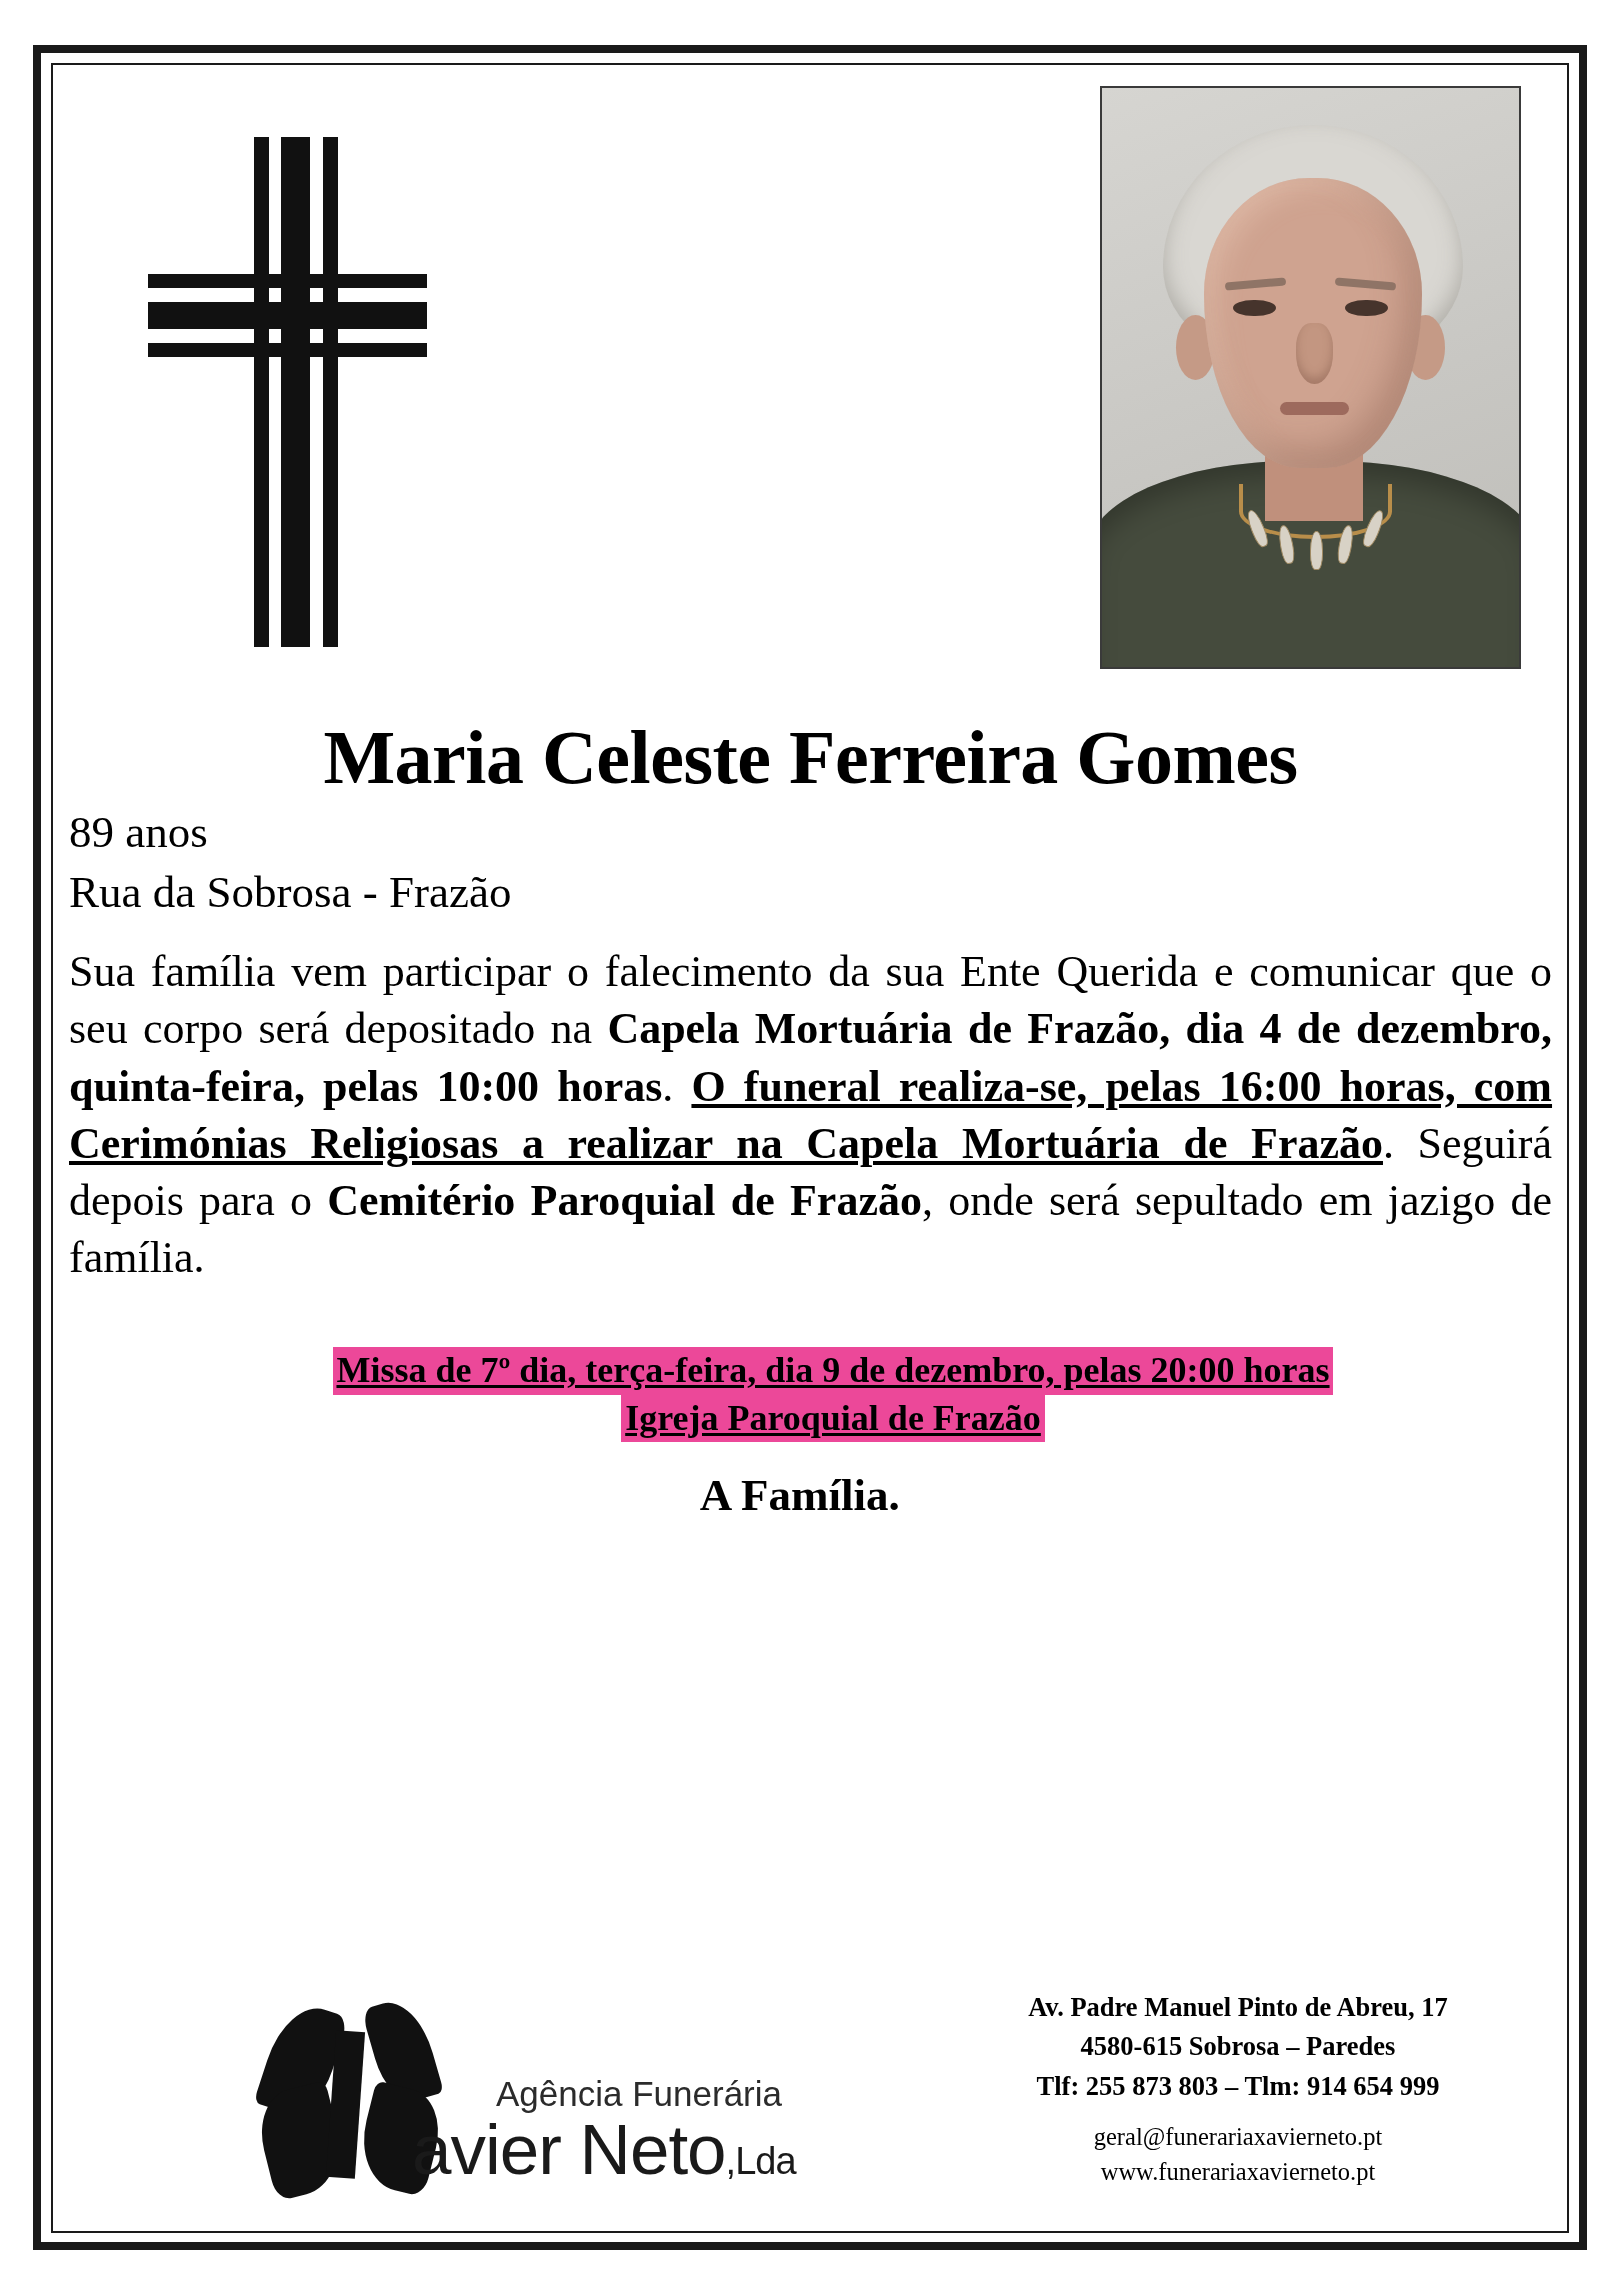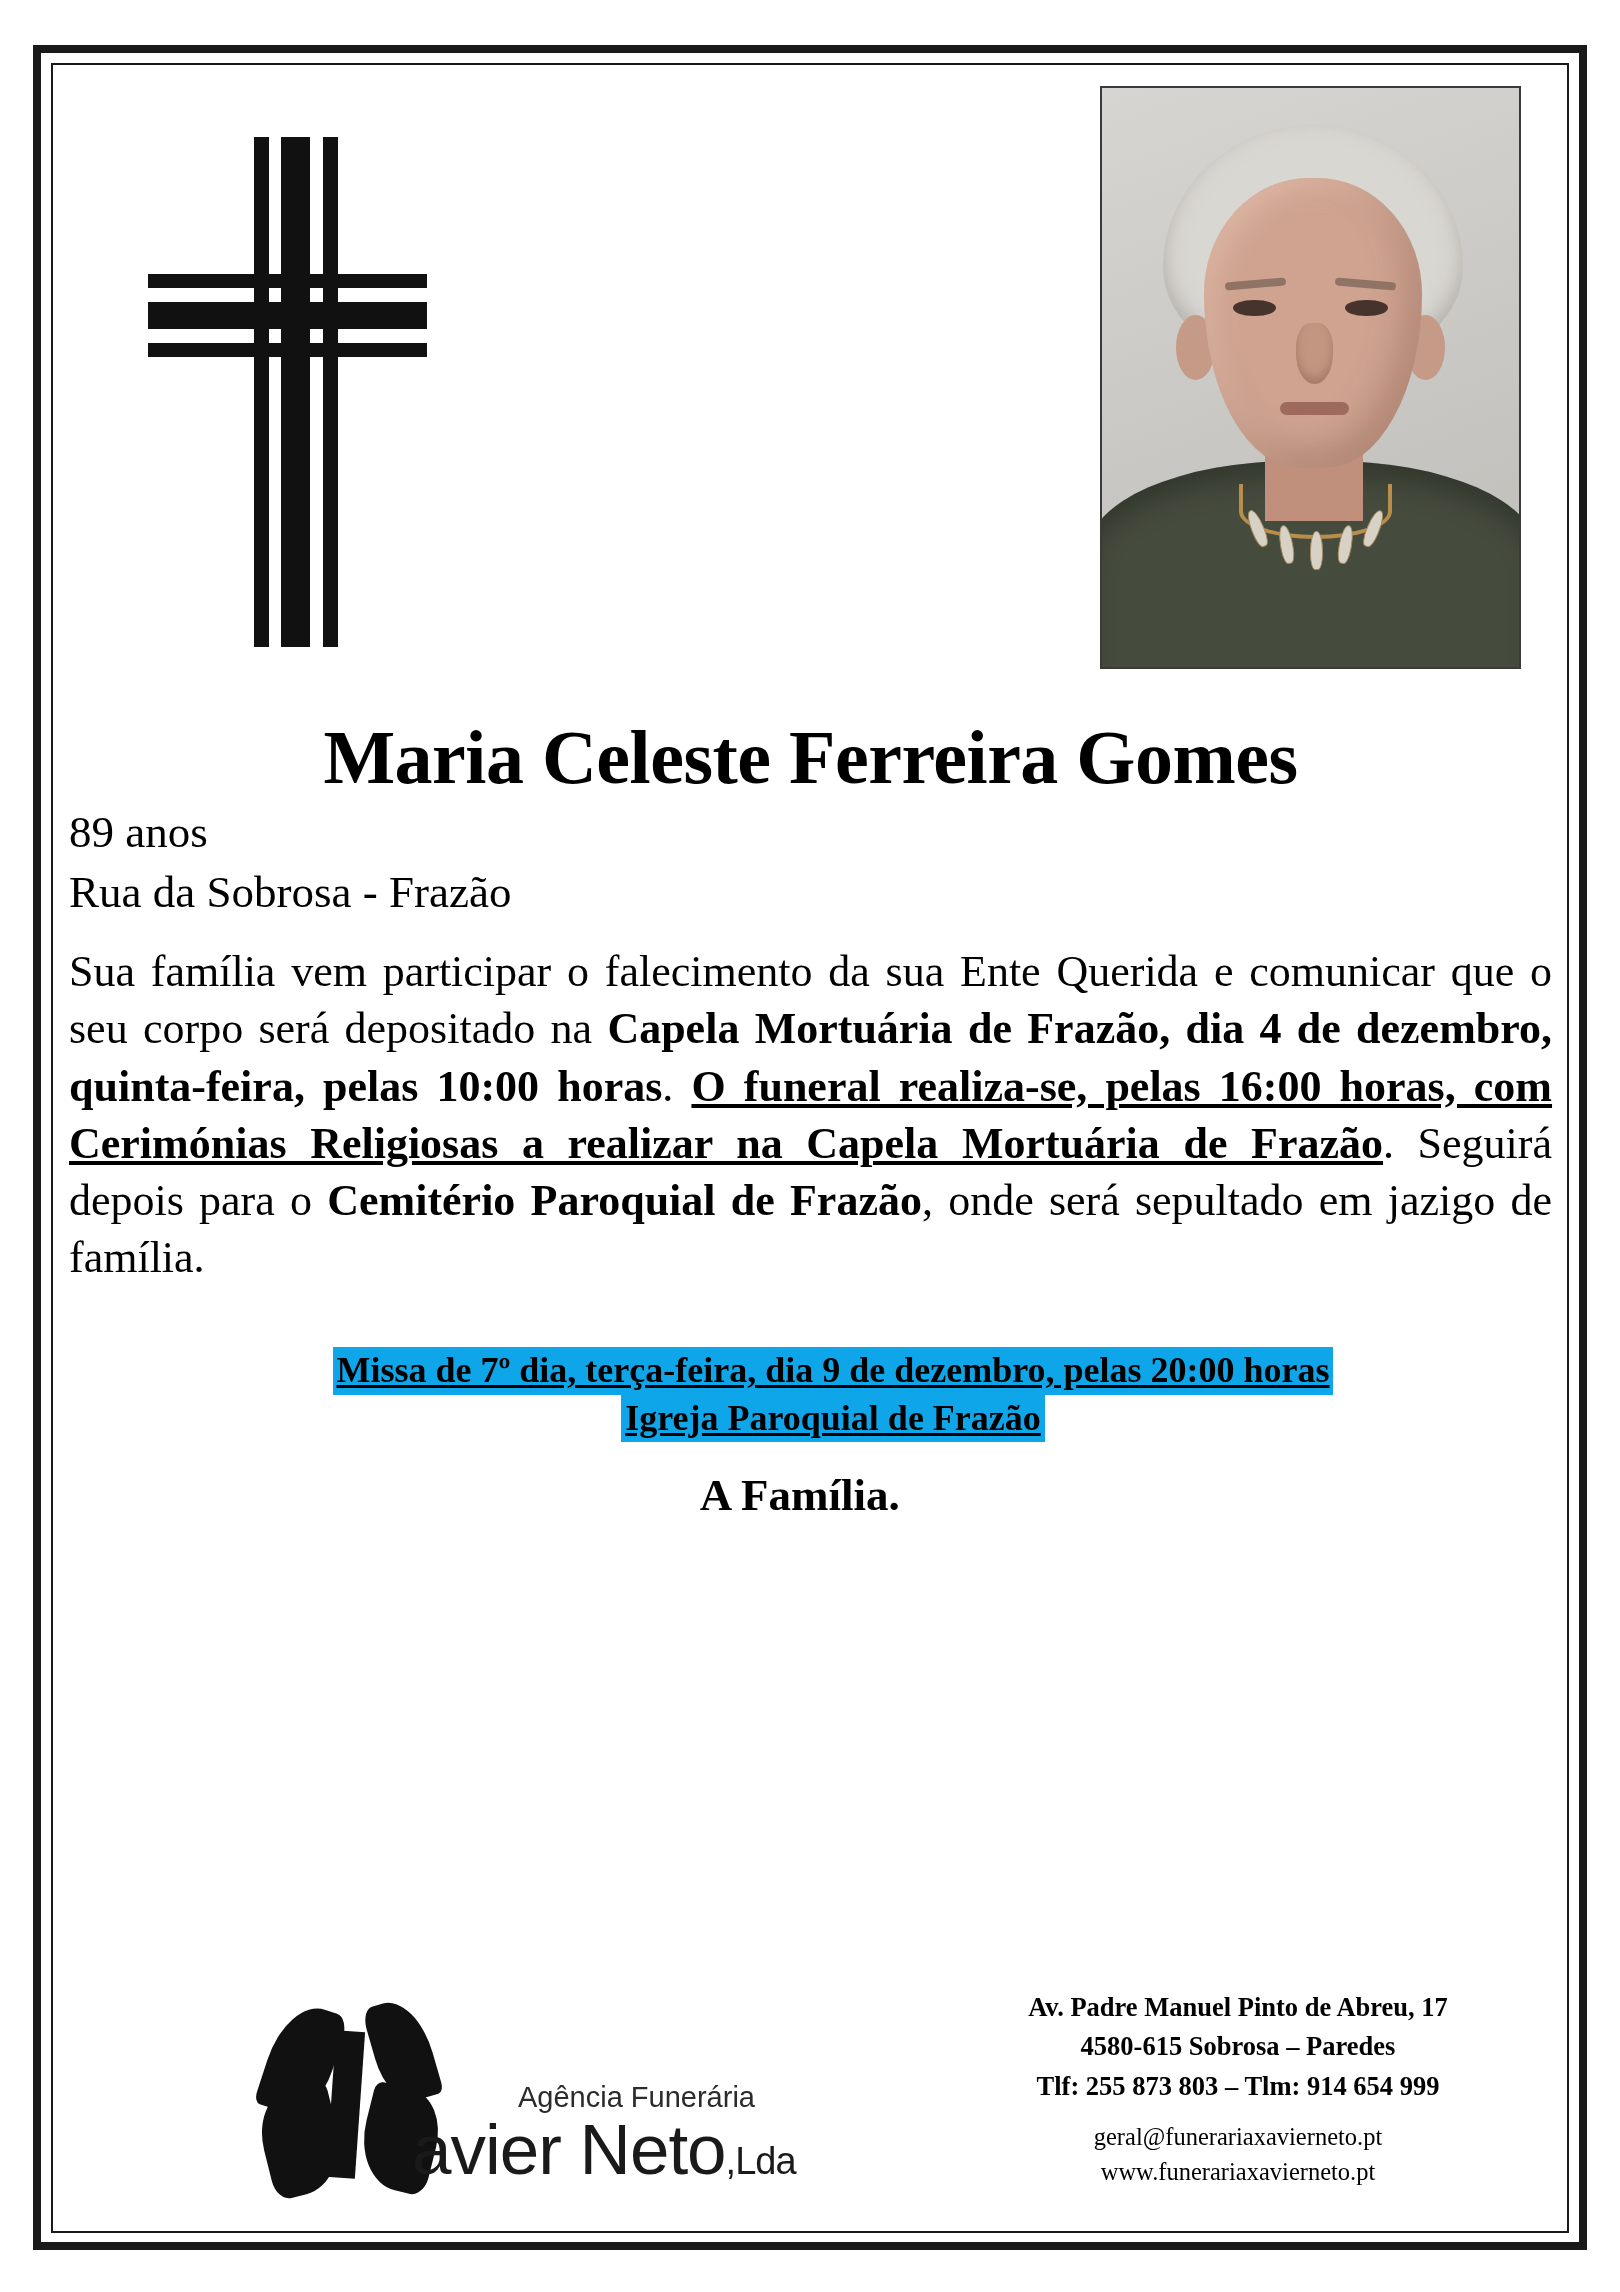--- a/index.html
+++ b/index.html
@@ -184,21 +184,21 @@
   .body-text u { text-decoration: underline; text-underline-offset: 2.9px; }
 
   .mass-block {
     margin-top: 61px;
     text-align: center;
     font-weight: bold;
     font-size: 36px;
     line-height: 1.32;
   }
   .mass-block span.hl {
-    background: #0ea5e9;
+    background: #ec4899;
     text-decoration: underline;
     text-underline-offset: 2.9px;
     padding: 0 3.9px;
     display: inline-block;
     margin-left: 45px;
   }
 
   .family {
     margin-top: 27px;
     text-align: center;
@@ -250,23 +250,23 @@
   .logo-mark .stem {
     left: 76px; top: 33px; width: 29px; height: 147px;
     transform: rotate(4deg);
   }
   .logo-text {
     position: absolute;
     left: 196px; bottom: 17.6px;
     font-family: "Liberation Sans", sans-serif;
   }
   .logo-small {
-    font-size: 29px;
+    font-size: 35px;
     color: #2b2b2b;
-    margin-left: 106px;
+    margin-left: 84px;
     margin-bottom: 2px;
   }
   .logo-big {
     font-size: 71px;
     color: #1a1a1a;
     line-height: 0.95;
     letter-spacing: -1px;
   }
   .logo-big .lda {
     font-size: 38px;

